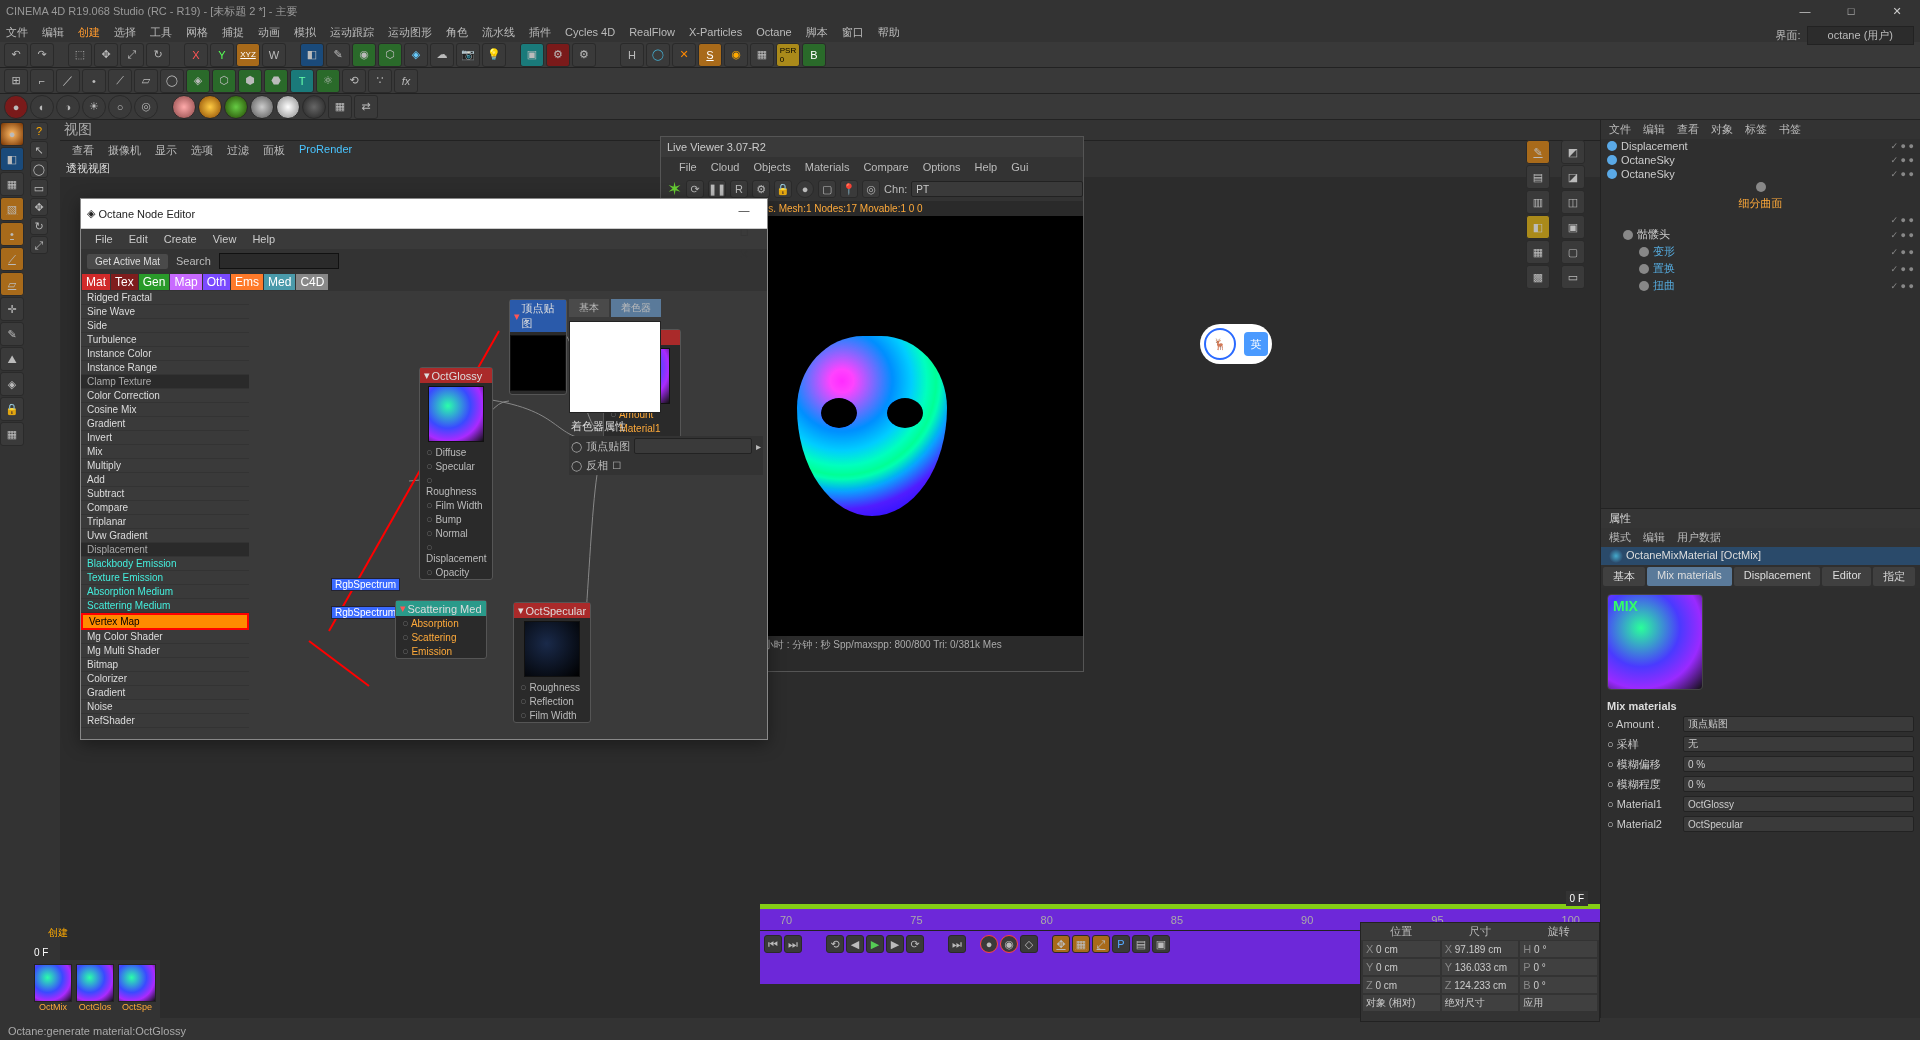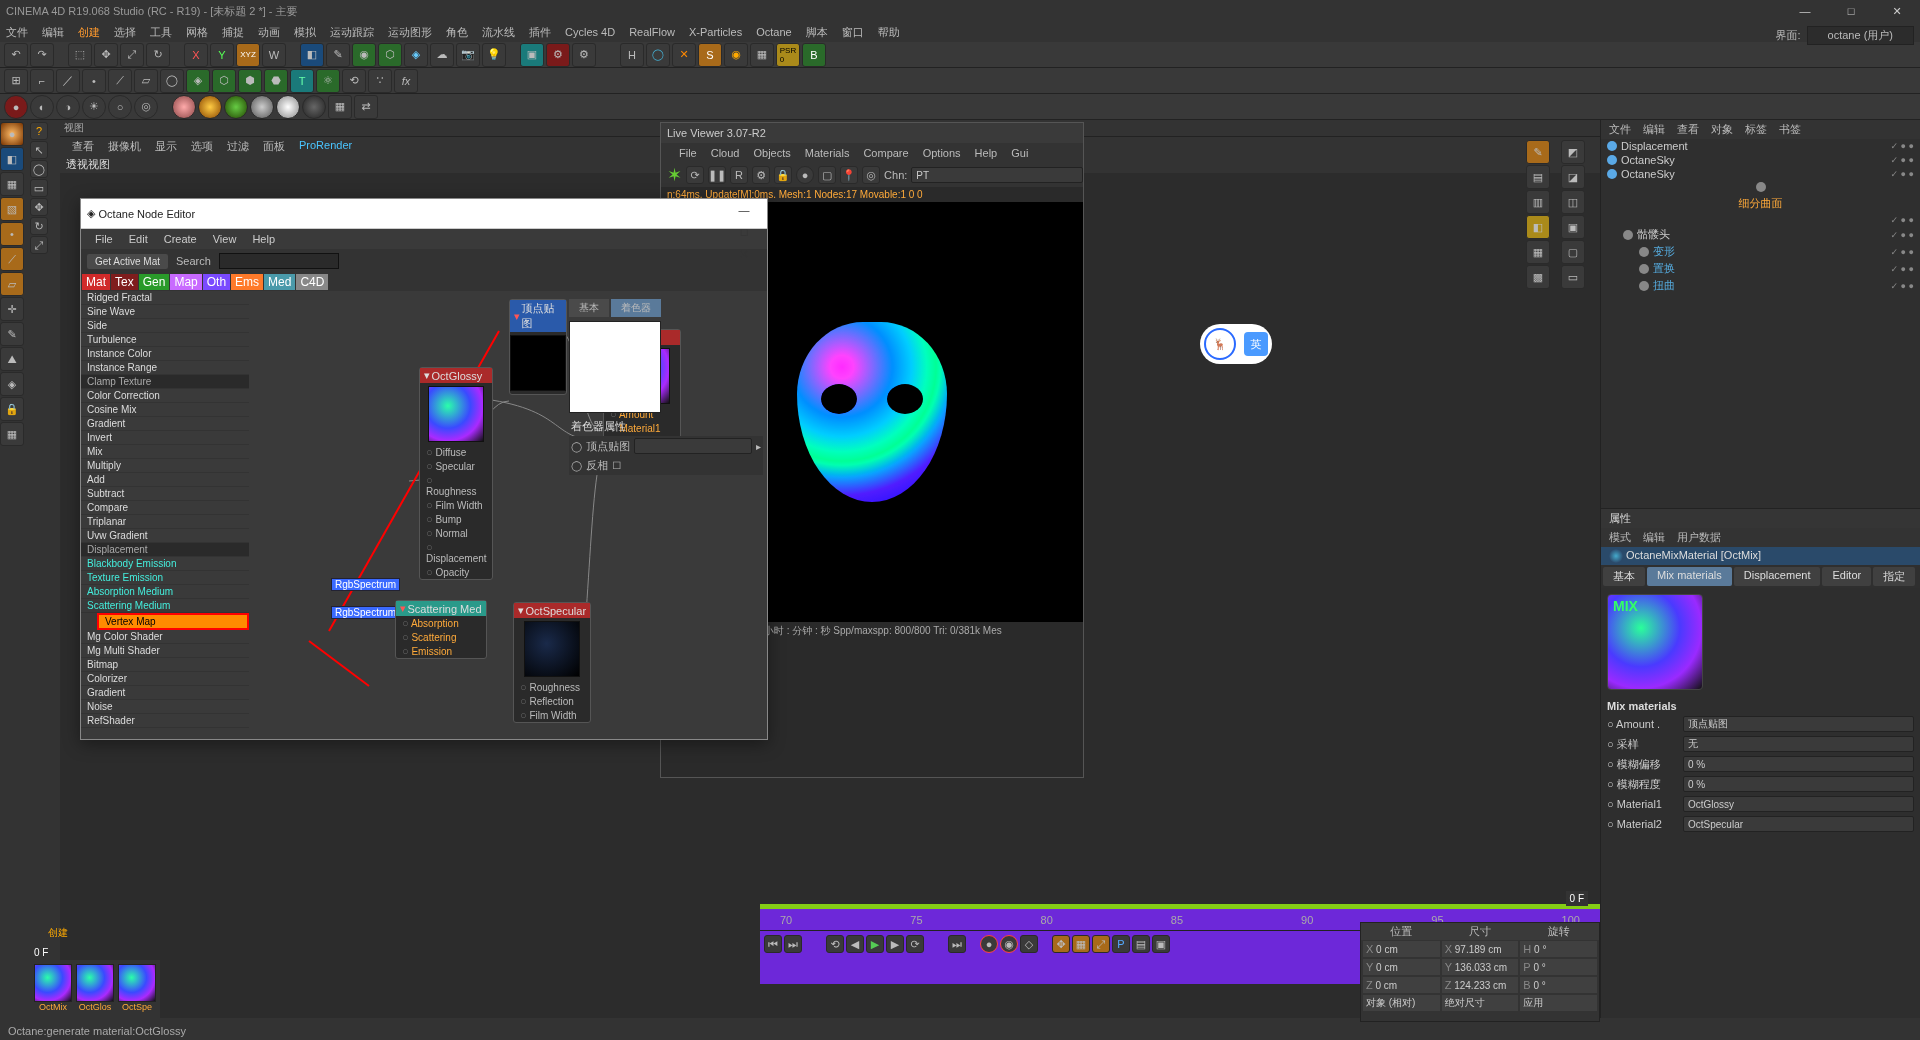--- a/index.html
+++ b/index.html
@@ -7,30 +7,30 @@
 .titlebar { height: 22px; background: #333; display: flex; align-items: center; padding-left: 6px; color: #999; }
 .titlebar .winbtns { position: absolute; right: 0; top: 0; display: flex; }
 .winbtn { width: 46px; height: 22px; display: flex; align-items: center; justify-content: center; color: #ccc; }
 .menubar { height: 20px; background: #333; display: flex; align-items: center; padding-left: 6px; gap: 14px; color: #bbb; }
 .menubar span.accent { color: #ff9a2e; }
 .toolbar-row { height: 26px; background: #393939; display: flex; align-items: center; gap: 2px; padding: 1px 4px; border-bottom: 1px solid #222; }
 .tbtn { width: 24px; height: 24px; background: #3a3a3a; border: 1px solid #2a2a2a; border-radius: 3px; display: flex; align-items: center; justify-content: center; }
 .tbtn.round { border-radius: 50%; }
 .tbtn.sm { width: 18px; height: 18px; }
 .tbtn.red { background: #7a1a1a; }
-.tbtn.orange { background: #a86a1a; }
+.tbtn.orange { background: #a86a1a; text-decoration: underline; }
 .tbtn.green { background: #2a6a2a; }
 .tbtn.blue { background: #1a4a7a; }
 .tbtn.cyan { background: #1a7a7a; }
 .tbtn.yellow { background: #aa8a1a; }
 .main-layout { display: flex; height: calc(100% - 142px); }
 .left-tools { width: 60px; background: #333; display: flex; }
 .leftcol { width: 30px; display: flex; flex-direction: column; gap: 1px; padding-top: 2px; }
 .center-block { flex: 1; position: relative; background: #2c2c2c; }
-.viewport-hdr { background: #333; font-size: 10px; color: #aaa; padding: 1px 4px; border-bottom: 1px solid #222; }
+.viewport-hdr { background: #333; font-size: 14px; color: #aaa; padding: 1px 4px; border-bottom: 1px solid #222; }
 .viewport-menu { display: flex; gap: 14px; padding: 2px 12px; background: #333; color: #bbb; }
 .viewport-menu .pr { color: #4ac5ff; }
 .viewport-label { padding: 1px 6px; background: #333; color: #ddd; }
 .right-block { width: 320px; background: #333; display: flex; flex-direction: column; border-left: 1px solid #222; }
 .right-tabs { display: flex; gap: 12px; padding: 2px 8px; background: #333; font-size: 10px; }
 .obj-tree { flex: 0 0 370px; overflow: auto; background: #2f2f2f; border-bottom: 1px solid #222; }
 .obj-row { display: flex; align-items: center; padding: 1px 6px; gap: 4px; color: #ccc; }
 .obj-row .dot { width: 10px; height: 10px; border-radius: 50%; background: #888; }
 .obj-row .dot.blue { background: #5aa9e6; }
 .attr-hdr { padding: 2px 8px; background: #353535; color: #ddd; }
@@ -59,21 +59,21 @@
 .ne-menu { height: 20px; background: #3a3a3a; display: flex; align-items: center; gap: 16px; padding-left: 14px; color: #ccc; }
 .ne-tool { height: 24px; background: #333; display: flex; align-items: center; gap: 8px; padding-left: 6px; }
 .ne-btn { padding: 2px 8px; background: #4a4a4a; color: #ddd; border-radius: 2px; font-size: 10px; }
 .ne-input { width: 120px; height: 16px; background: #2a2a2a; border: 1px solid #111; }
 .ne-cats { height: 18px; display: flex; gap: 1px; padding: 1px; background: #333; }
 .ne-cat { padding: 1px 4px; font-size: 12px; color: #fff; }
 .ne-body { display: flex; height: calc(100% - 92px); background: #3a3a3a; }
 .ne-sidebar { width: 168px; background: #3a3a3a; overflow: auto; }
 .ne-side-item { padding: 1px 6px; font-size: 10px; color: #ddd; border-bottom: 1px solid #333; }
 .ne-side-sec { background: #2a2a2a; color: #aaa; }
-.ne-side-hl { background: #ff8b00; color: #000; border: 2px solid #f00; margin-left: 16px; }
+.ne-side-hl { background: #ff8b00; color: #000; border: 2px solid #f00; }
 .ne-side-teal { color: #4ed; }
 .ne-canvas { flex: 1; position: relative; background: #3a3a3a; overflow: hidden; }
 .node { position: absolute; background: #2a2a2a; border: 1px solid #555; border-radius: 3px; font-size: 10px; color: #ddd; }
 .node .nhdr { padding: 1px 4px; display: flex; align-items: center; gap: 2px; }
 .node .nhdr.red { background: #aa2a2a; }
 .node .nhdr.blue { background: #2a5aaa; }
 .node .nhdr.teal { background: #2a9a8a; }
 .node .nitem { padding: 1px 6px; color: #bbb; font-size: 10px; }
 .node .nitem.orange { color: #ffaa3a; }
 .node-thumb { width: 56px; height: 56px; background: radial-gradient(circle at 35% 35%, #2affaa, #3a4aff 45%, #aa2aff 70%, #111); margin: 3px auto; border: 1px solid #111; }
@@ -81,21 +81,21 @@
 .node-thumb.dark { background: radial-gradient(circle at 40% 40%, #1a2a4a, #000); }
 .rgb-tag { position: absolute; padding: 0 3px; background: #3a6aff; color: #fff; font-size: 10px; border: 1px solid #223; }
 .ne-props { position: absolute; right: 4px; top: 8px; width: 200px; }
 .ne-prop-tab { display: flex; gap: 2px; }
 .ne-prop-t { padding: 2px 10px; background: #4a4a4a; font-size: 10px; }
 .ne-prop-t.active { background: #5a7a9a; }
 .ne-swatch { width: 92px; height: 92px; background: #fff; border: 1px solid #222; margin: 4px 0; }
 .ne-prop-row { display: flex; align-items: center; gap: 4px; padding: 2px; background: #333; font-size: 10px; }
 
 
-.live-viewer { position: absolute; left: 660px; top: 122px; width: 424px; height: 656px; background: #2a2a2a; border: 1px solid #555; z-index: 40; }
+.live-viewer { position: absolute; left: 660px; top: 136px; width: 424px; height: 536px; background: #2a2a2a; border: 1px solid #555; z-index: 40; }
 .lv-title { height: 20px; background: #3a3a3a; padding-left: 6px; color: #ccc; display: flex; align-items: center; }
 .lv-menu { height: 20px; background: #333; display: flex; gap: 14px; padding-left: 18px; align-items: center; color: #bbb; font-size: 10px; }
 .lv-tool { height: 24px; background: #333; display: flex; align-items: center; gap: 4px; padding-left: 6px; }
 .lv-status { padding: 2px 6px; color: #ffaa3a; font-size: 10px; }
 .lv-canvas { background: #000; height: 420px; display: flex; align-items: center; justify-content: center; position: relative; }
 .skull { width: 150px; height: 180px; background: radial-gradient(circle at 30% 25%, #ff4aff, #2a8aff 30%, #2affaa 55%, #4a2aff 75%, #000); border-radius: 44% 44% 50% 50% / 40% 40% 60% 60%; position: relative; filter: saturate(1.6); }
 .skull::before, .skull::after { content:""; position: absolute; width: 36px; height: 30px; background: #000; border-radius: 50%; top: 62px; }
 .skull::before { left: 24px; }
 .skull::after { right: 24px; }
 .lv-foot { padding: 2px 6px; color: #aaa; font-size: 10px; }

